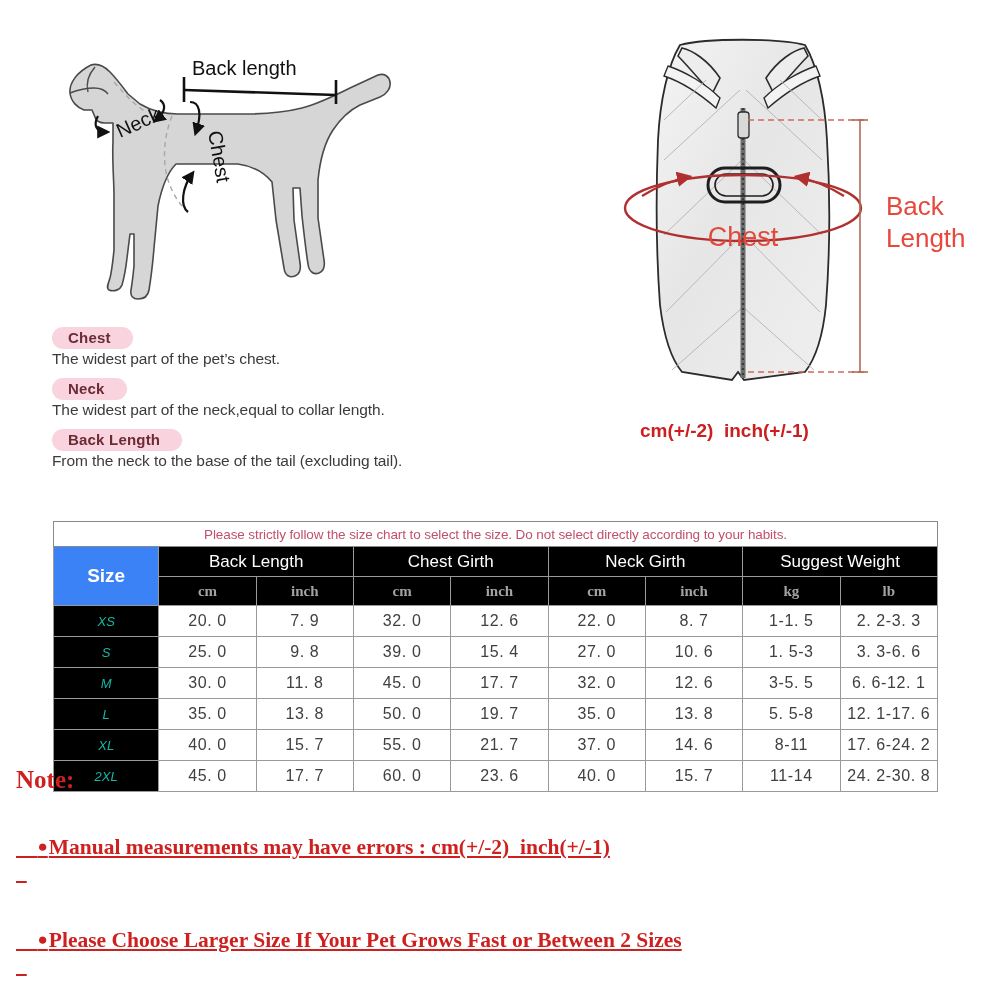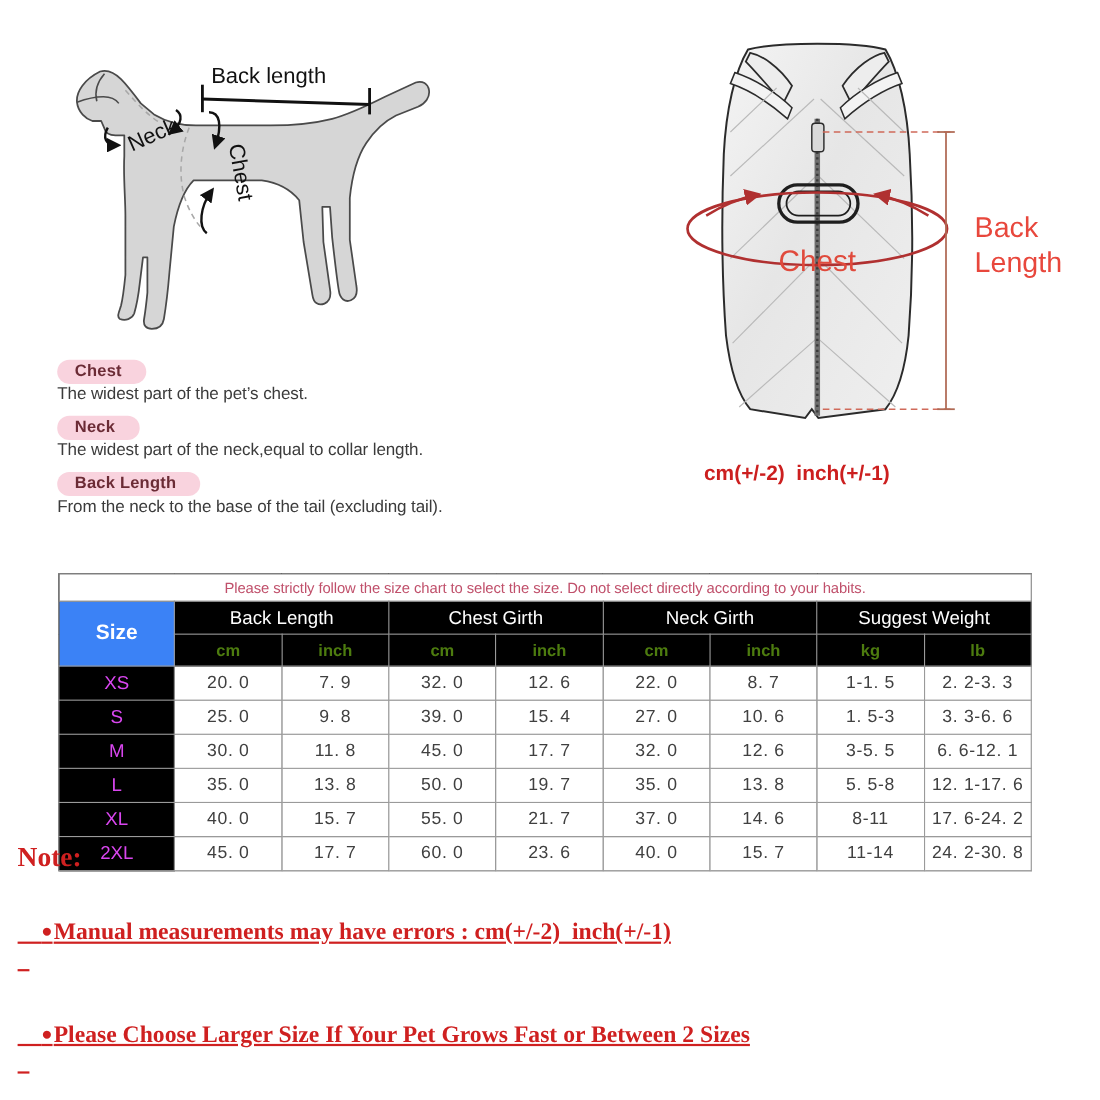--- a/index.html
+++ b/index.html
@@ -105,37 +105,38 @@
   .hdr {
     background: #000000;
     color: #ffffff;
     font-size: 17px;
     font-weight: normal;
     height: 29px;
     font-family: "Liberation Sans", sans-serif;
   }
   .hdr-sub {
     background: #000000;
-    color: #4d7c0f;
+    color: #a3a3a3;
     font-size: 15px;
     height: 28px;
-    font-family: Liberation Sans, sans-serif;
+    font-family: Liberation Serif, serif;
   }
   .hdr-size {
     background: #3b82f6;
     color: #ffffff;
     font-size: 19px;
     font-family: "Liberation Sans", sans-serif;
   }
   td.size-cell {
     background: #000000;
-    color: #d946ef;
-    font-size: 17px;
+    color: #14b8a6;
+    font-size: 13px;
     height: 30px;
     font-family: "Liberation Sans", sans-serif;
+    font-style: italic;
   }
   td.val-cell {
     background: #ffffff;
     color: #404040;
     font-size: 16px;
     height: 30px;
     font-family: Liberation Sans, sans-serif;
     letter-spacing: 0.6px;
   }
 

